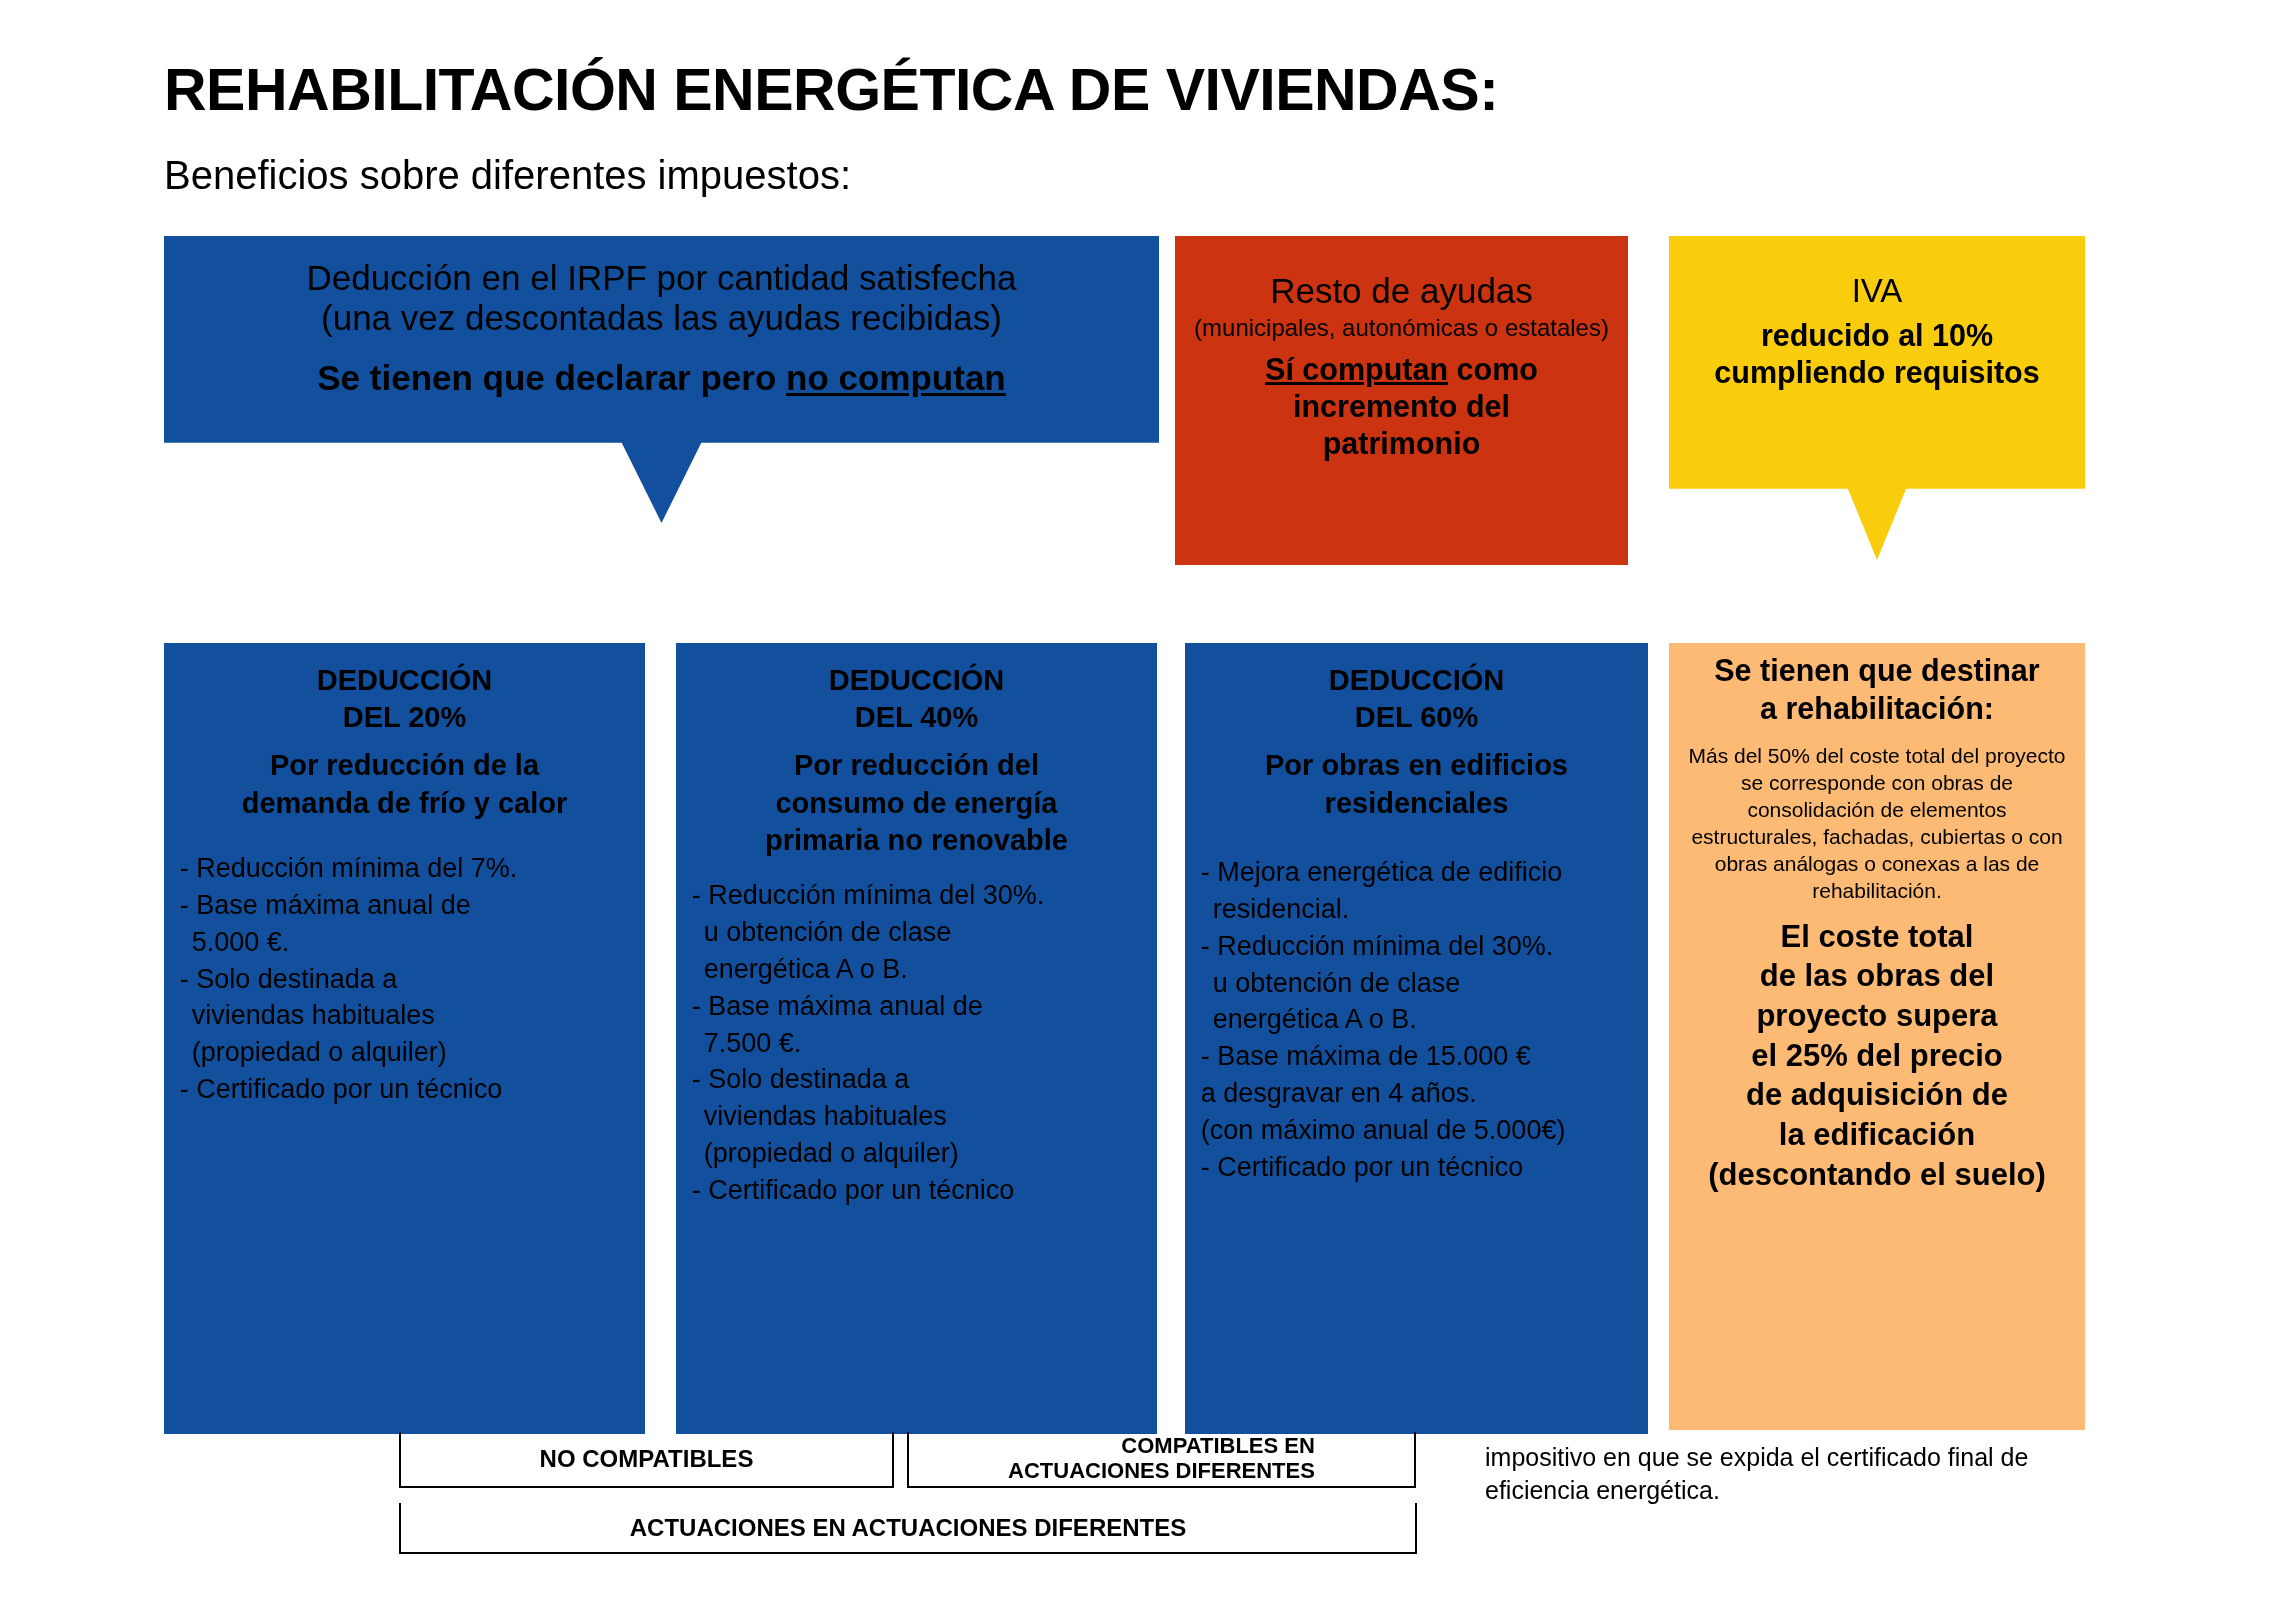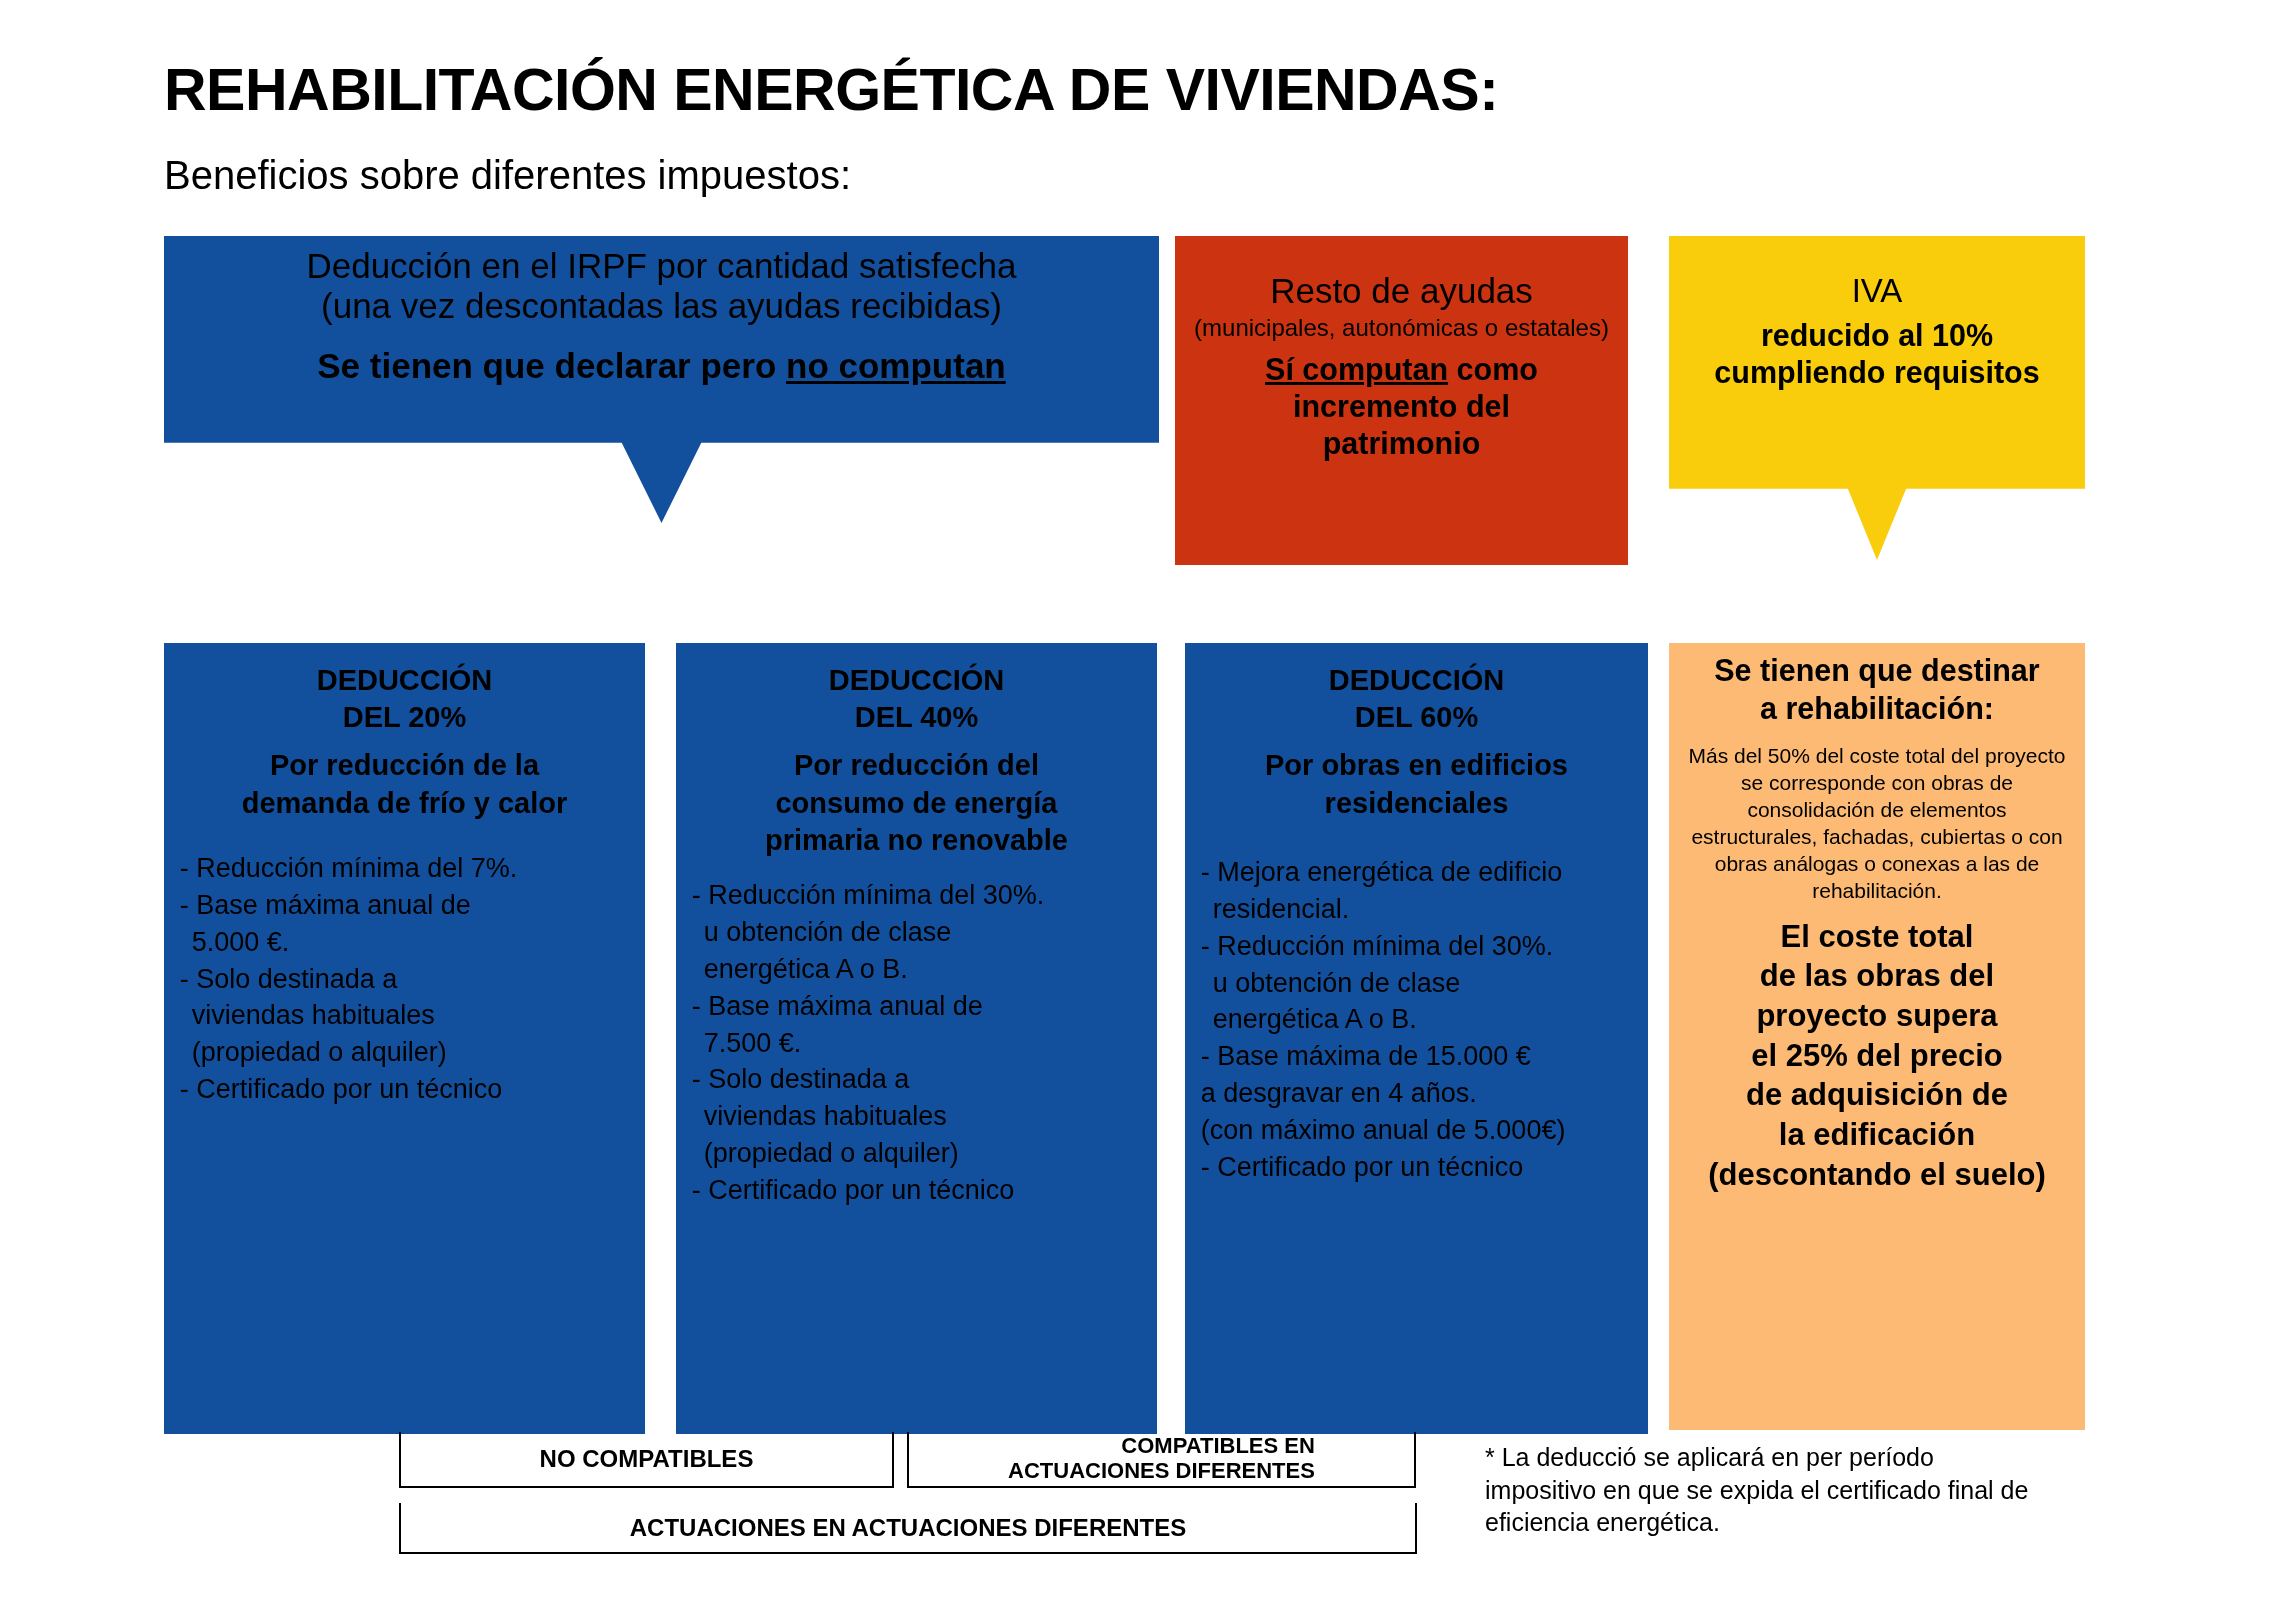--- a/index.html
+++ b/index.html
@@ -56,21 +56,21 @@
   }
   .arrow-down-narrow {
     clip-path: polygon(0 0, 100% 0, 100% 78%, 57% 78%, 50% 100%, 43% 78%, 0 78%);
   }
 
   #irpf-banner {
     left: 164px;
     top: 236px;
     width: 995px;
     height: 287px;
-    padding-top: 10px;
+    padding-top: 22px;
   }
   #irpf-banner .l1 {
     font-size: 35px;
     line-height: 1.14;
   }
   #irpf-banner .l2 {
     font-size: 35px;
     font-weight: bold;
     margin-top: 20.4px;
   }
@@ -325,19 +325,18 @@
     <div>
       <div>COMPATIBLES EN</div>
       <div>ACTUACIONES DIFERENTES</div>
     </div>
   </div>
   <div class="bracket" id="bracket-all">
     <span>ACTUACIONES EN ACTUACIONES DIFERENTES</span>
   </div>
 
   <div id="footnote">
-    <div>* La deducció se aplicará en per período</div>
     <div>impositivo en que se expida el certificado final de</div>
     <div>eficiencia energética.</div>
   </div>
 
 </div>
 
 
 </body></html>

